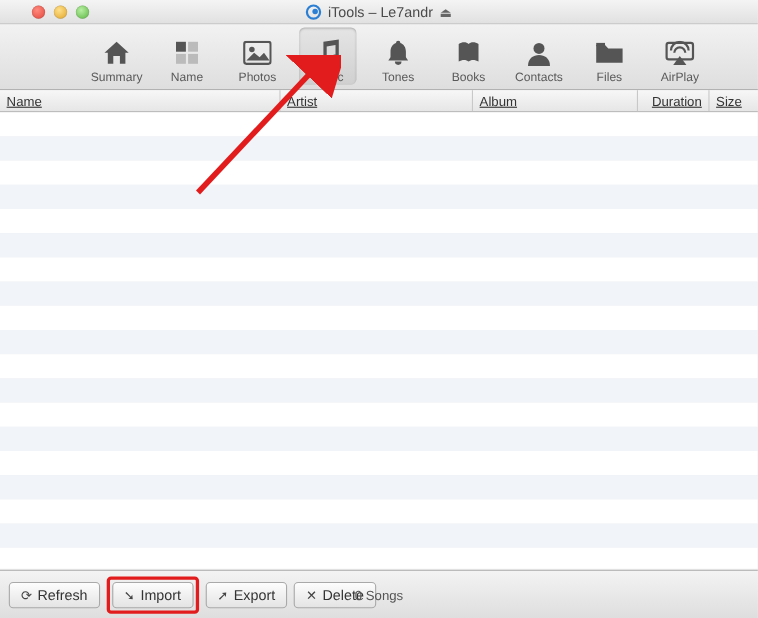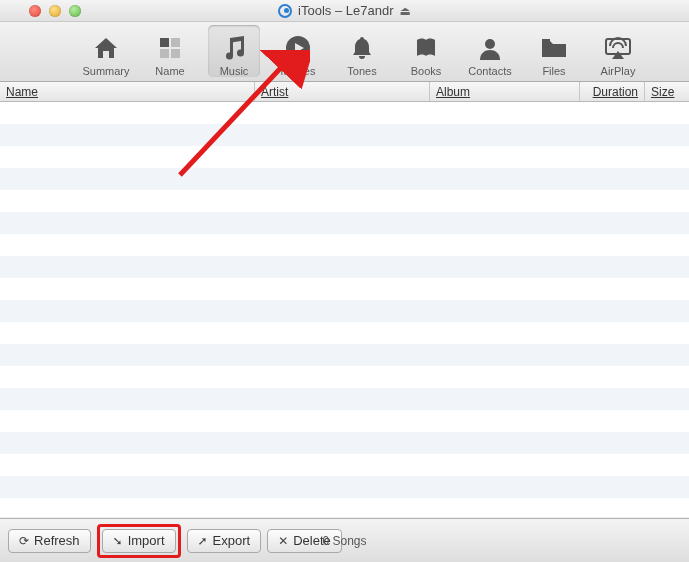--- a/index.html
+++ b/index.html
@@ -208,36 +208,37 @@
     <div class="ico">
       <svg width="24" height="24" viewBox="0 0 24 24">
           <rect x="2" y="2" width="9" height="9" fill="#555"></rect>
           <rect x="13" y="2" width="9" height="9" fill="#bbb"></rect>
           <rect x="2" y="13" width="9" height="9" fill="#bbb"></rect>
           <rect x="13" y="13" width="9" height="9" fill="#bbb"></rect>
         </svg>
     </div>
     <span class="tlabel">Name</span>
   </div>
+  <div class="tool-item">
+    <div class="ico">
+      <svg width="26" height="22" viewBox="0 0 26 22">
+          <rect x="1" y="1" width="24" height="20" rx="2" fill="none" stroke="#555" stroke-width="2"></rect>
+          <circle cx="8" cy="8" r="2.5" fill="#555"></circle>
+          <path d="M3 18 L10 11 L15 15 L19 11 L24 18 Z" fill="#555"></path>
+        </svg>
+    </div>
+    <span class="tlabel">Photos</span>
+  </div>
   <div class="tool-item active">
     <div class="ico">
       <svg width="24" height="26" viewBox="0 0 24 26">
           <path fill="#555" d="M8 3 L22 1 L22 18 A3.5 3.5 0 1 1 19 14.6 L19 6 L11 7.2 L11 21 A3.5 3.5 0 1 1 8 17.6 Z"></path>
         </svg>
     </div>
     <span class="tlabel">Music</span>
-  </div>
-  <div class="tool-item">
-    <div class="ico">
-      <svg width="26" height="26" viewBox="0 0 26 26">
-          <circle cx="13" cy="13" r="12" fill="#555"></circle>
-          <path d="M10 8 L19 13 L10 18 Z" fill="#e6e6e6"></path>
-        </svg>
-    </div>
-    <span class="tlabel">Movies</span>
   </div>
   <div class="tool-item">
     <div class="ico">
       <svg width="22" height="26" viewBox="0 0 22 26">
           <path fill="#555" d="M11 2 A2 2 0 0 1 13 4 C16 5 18 8 18 12 L18 17 L20 20 L2 20 L4 17 L4 12 C4 8 6 5 9 4 A2 2 0 0 1 11 2 Z"></path>
           <path fill="#555" d="M8 21 A3 3 0 0 0 14 21 Z"></path>
         </svg>
     </div>
     <span class="tlabel">Tones</span>
   </div>

